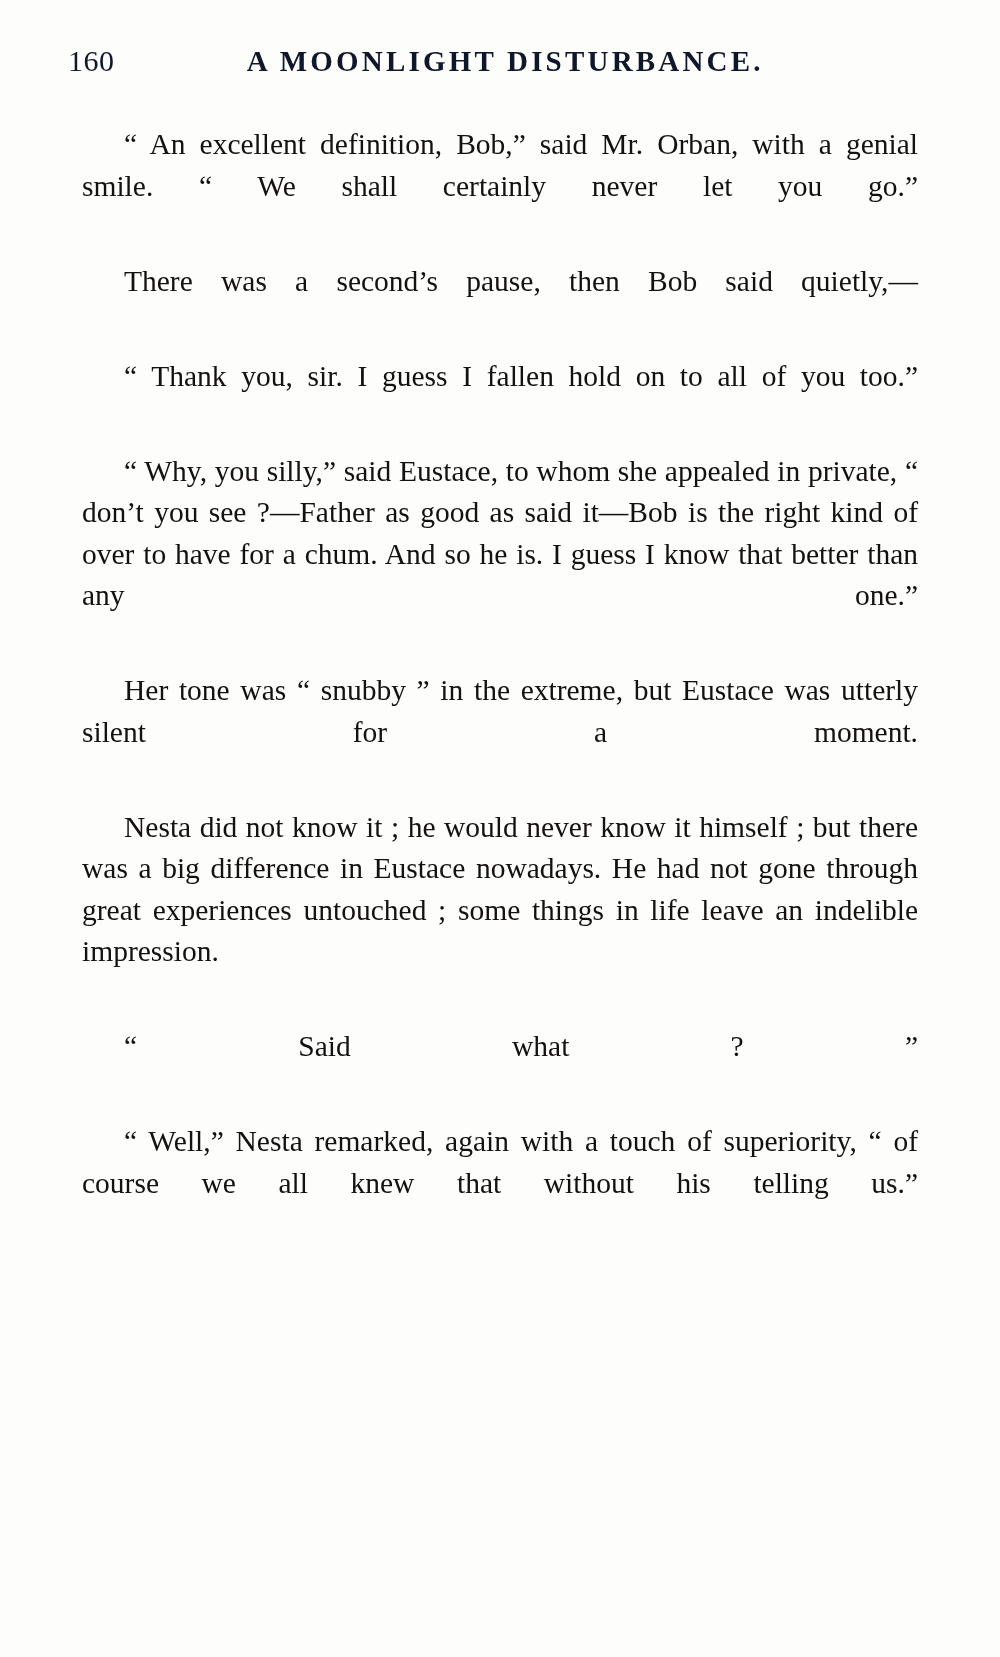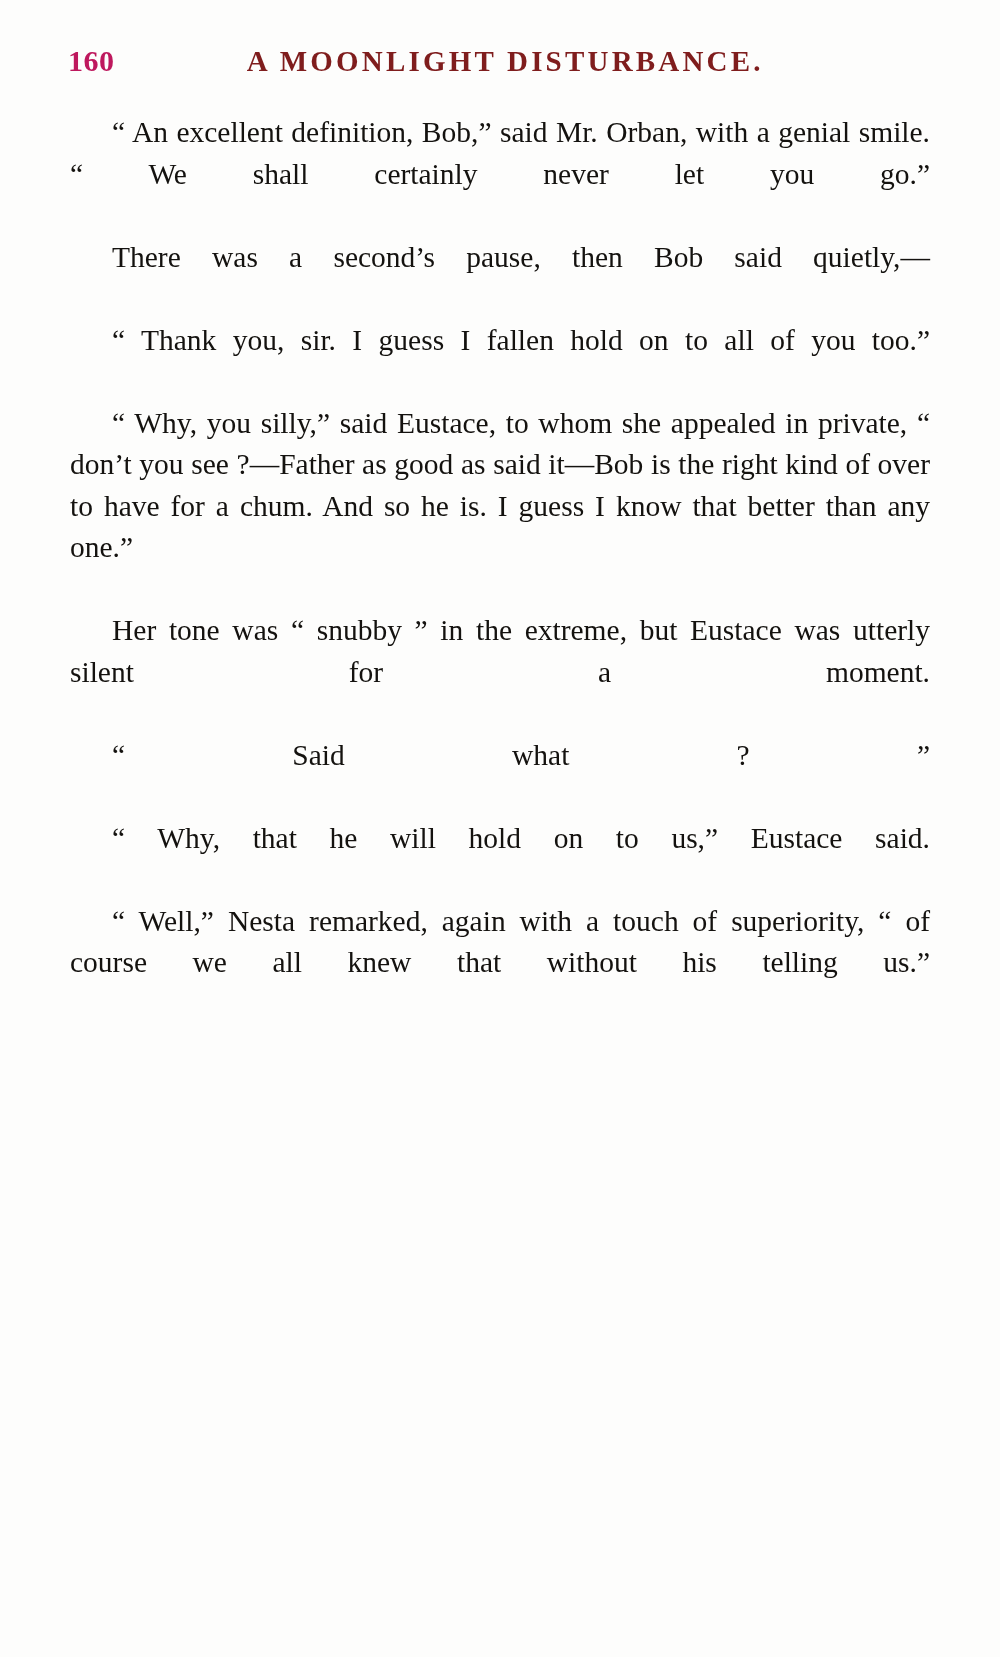--- a/index.html
+++ b/index.html
@@ -21,43 +21,43 @@
     position: absolute;
     top: 44px;
     left: 68px;
     right: 68px;
     height: 44px;
     display: flex;
     align-items: baseline;
   }
   .folio {
     font-family: "Liberation Serif", serif;
-    font-weight: bold;
+    font-weight: normal;
     font-size: 30px;
     letter-spacing: 0.5px;
-    color: #be185d;
+    color: #0f172a;
   }
   .running-head {
     flex: 1;
     text-align: center;
     font-family: "Liberation Serif", serif;
     font-weight: bold;
     font-size: 29px;
     letter-spacing: 3.2px;
-    color: #7f1d1d;
+    color: #0f172a;
     padding-right: 36px;
   }
   .body-text {
     position: absolute;
     top: 112px;
     left: 70px;
     width: 860px;
   }
   .para {
-    margin: 0;
+    margin: 12px;
     text-align: justify;
     text-justify: inter-word;
     font-size: 29.5px;
     line-height: 41.5px;
     text-indent: 42px;
     color: #14120f;
     font-family: "Liberation Serif", serif;
     -webkit-font-smoothing: none;
   }
   .para em {
@@ -79,18 +79,18 @@
     <span class="folio">160</span>
     <span class="running-head">A MOONLIGHT DISTURBANCE.</span>
   </div>
 
   <div class="body-text">
     <p class="para">“ An excellent definition, Bob,” said Mr. Orban, with a genial smile.   “ We shall certainly never let you go.”</p>
     <p class="para">There was a second’s pause, then Bob said quietly,—</p>
     <p class="para">“ Thank you, sir.   I guess I fallen hold on to all of you too.”</p>
     <p class="para">“ Why, you silly,” said Eustace, to whom she appealed in private, “ don’t you see ?—Father as good as said it—Bob is the right kind of over to have for a chum.  And so he is.   I guess I know that better than any one.”</p>
     <p class="para">Her tone was “ snubby ” in the extreme, but Eustace was utterly silent for a moment.</p>
+    <p class="para">Nesta did not know it ; he would never know it himself ; but there was a big difference in Eustace nowadays.   He had not gone through great experiences untouched ; some things in life leave an indelible impression.</p>
     <p class="para">“ Said what ? ”</p>
-    <p class="para">“ Why, that he will hold on to us,” Eustace said.</p>
     <p class="para">“ Well,” Nesta remarked, again with a touch of superiority, “ of course we all knew that without his telling us.”</p>
   </div>
 
 </div>
 
 </body></html>

